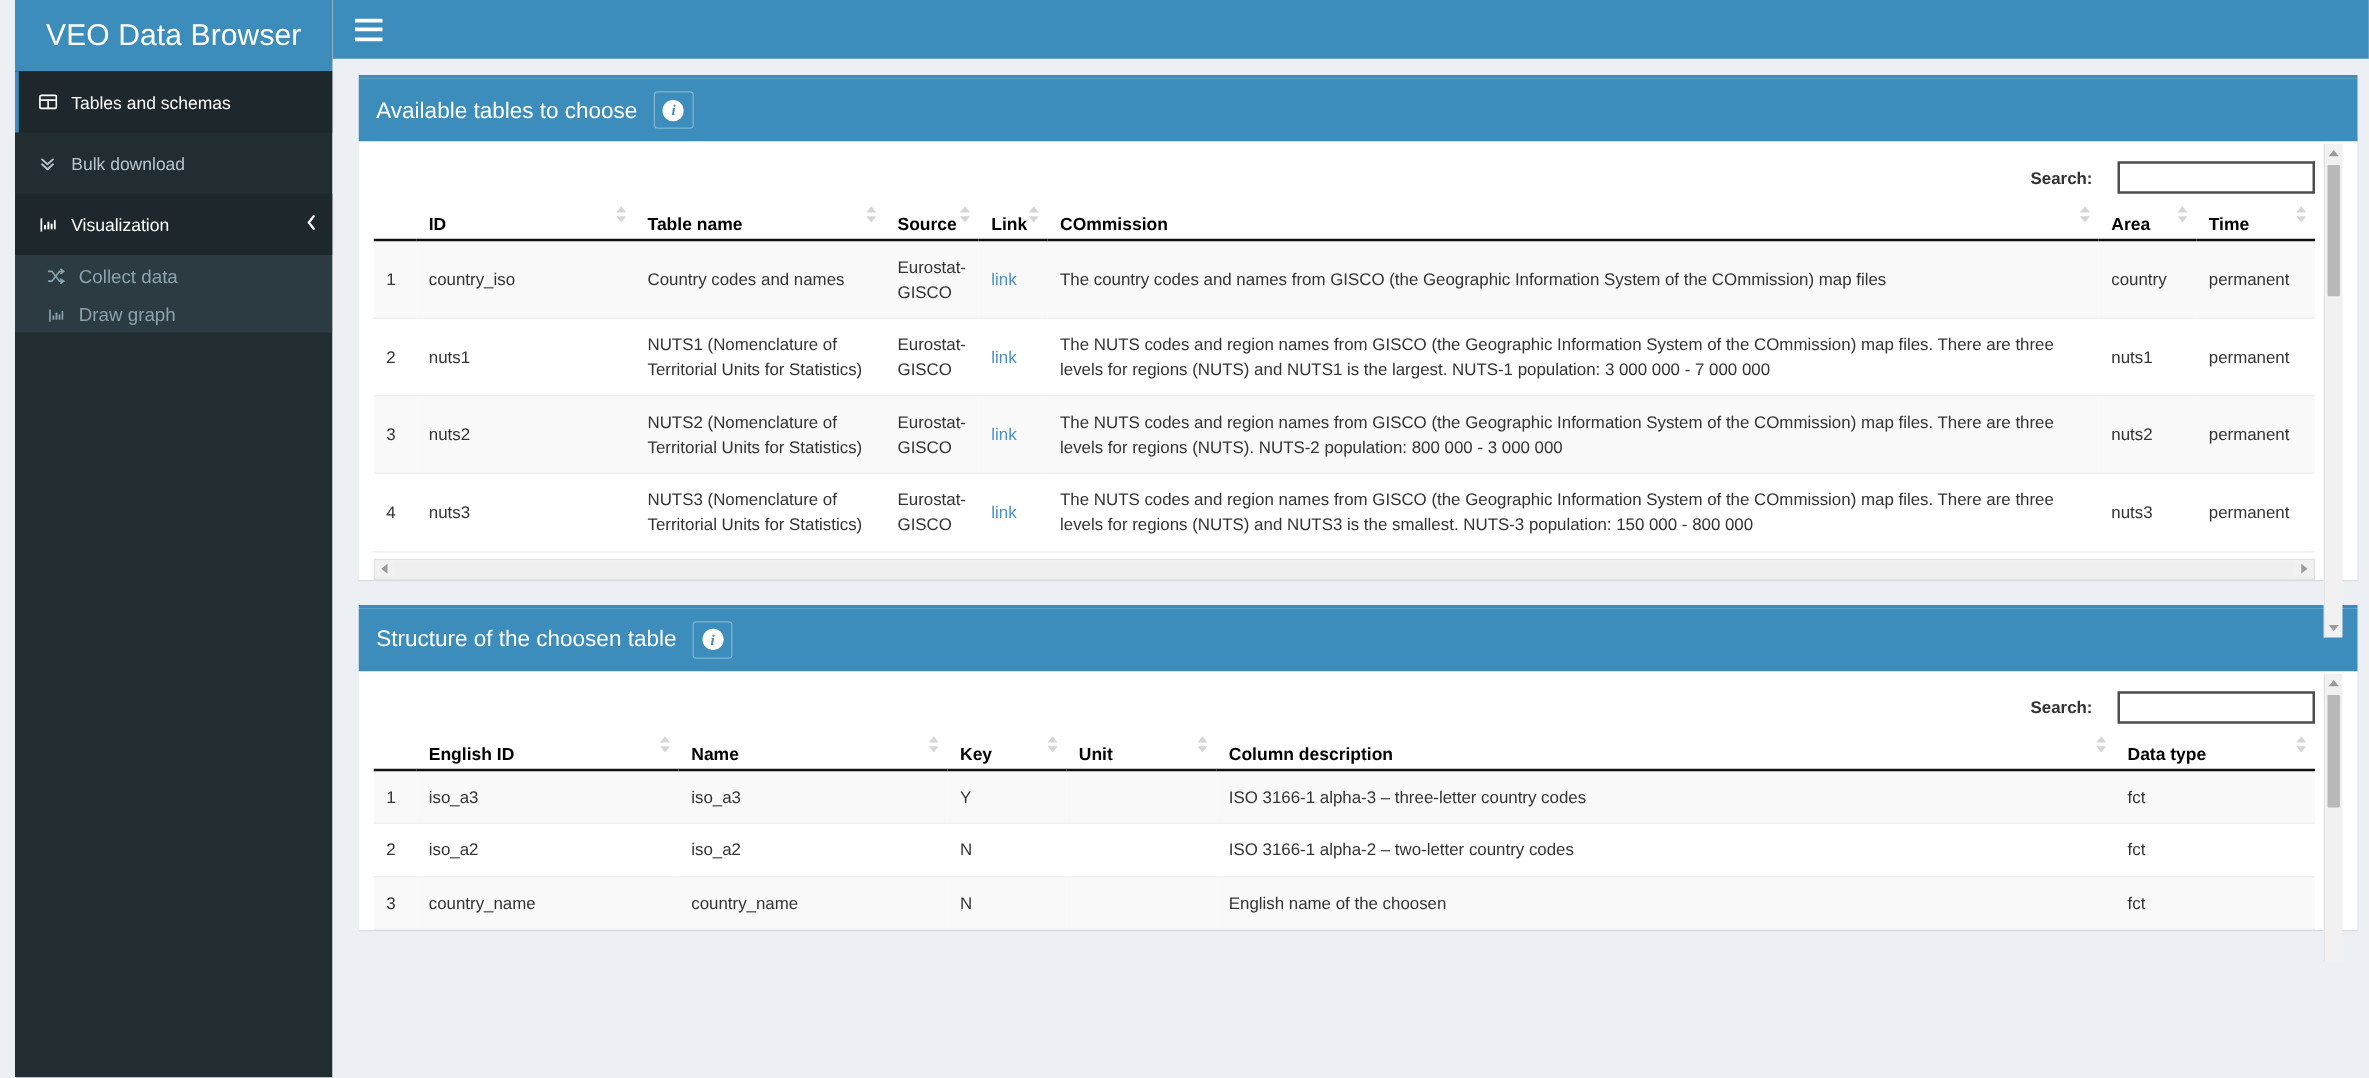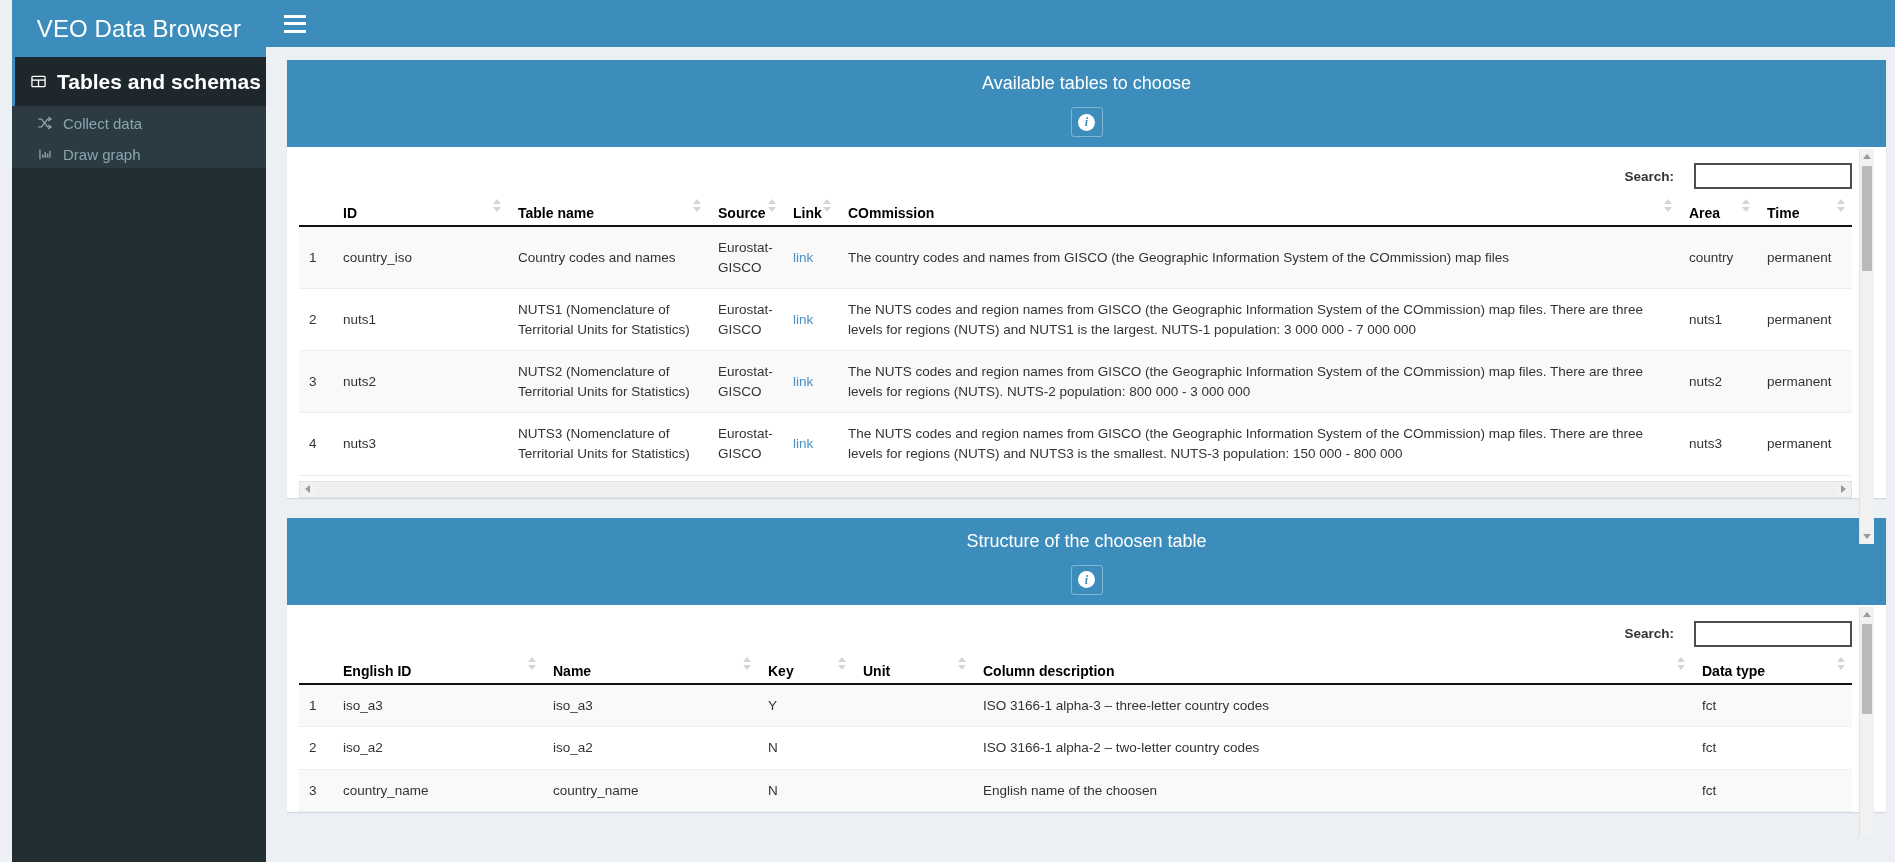--- a/index.html
+++ b/index.html
@@ -32,25 +32,24 @@
     font-size: 24px;
     font-weight: 400;
     letter-spacing: .1px;
   }
   .side-item {
     display: flex;
     align-items: center;
     height: 49px;
     padding: 0 12px 0 16px;
     color: #b8c7ce;
-    font-size: 21px;
+    font-size: 14px;
     border-left: 3px solid transparent;
     cursor: pointer;
     position: relative;
-    font-weight: bold;
   }
   .side-item.active-dark {
     background: #1e282c;
     color: #ffffff;
     border-left-color: #3c8dbc;
   }
   .side-item.open-parent { background: #1e282c; color: #ffffff; }
   .side-ico {
     width: 26px;
     min-width: 26px;
@@ -111,21 +110,20 @@
     border-radius: 0;
   }
   .box-header {
     background: #3c8dbc;
     color: #ffffff;
     padding: 10px 14px;
     display: flex;
     align-items: center;
     gap: 13px;
     min-height: 50px;
-    flex-direction: column;
   }
   .box-title { font-size: 18px; font-weight: 400; }
   .info-btn {
     width: 32px; height: 30px;
     border: 1px solid rgba(255,255,255,.35);
     border-radius: 3px;
     display: inline-flex; align-items: center; justify-content: center;
     cursor: pointer;
     background: transparent;
   }
@@ -261,21 +259,47 @@
         <span class="side-ico">
           <svg width="15" height="15" viewBox="0 0 16 16" fill="none" stroke="currentColor" stroke-width="1.4">
             <rect x="1" y="2.5" width="14" height="11" rx="1"></rect>
             <line x1="1" y1="6.5" x2="15" y2="6.5"></line>
             <line x1="8" y1="6.5" x2="8" y2="13.5"></line>
           </svg>
         </span>
         <span class="side-label">Tables and schemas</span>
       </div>
 
-
+      <div class="side-item">
+        <span class="side-ico">
+          <svg width="14" height="14" viewBox="0 0 16 16" fill="none" stroke="currentColor" stroke-width="1.7" stroke-linecap="round" stroke-linejoin="round">
+            <polyline points="3,4 8,8.5 13,4"></polyline>
+            <polyline points="3,8.5 8,13 13,8.5"></polyline>
+          </svg>
+        </span>
+        <span class="side-label">Bulk download</span>
+      </div>
+
+      <div class="side-item open-parent">
+        <span class="side-ico">
+          <svg width="15" height="14" viewBox="0 0 16 16" fill="currentColor">
+            <rect x="1" y="2" width="1.6" height="12"></rect>
+            <rect x="4.3" y="8" width="1.8" height="4"></rect>
+            <rect x="7.3" y="5" width="1.8" height="7"></rect>
+            <rect x="10.3" y="6.8" width="1.8" height="5.2"></rect>
+            <rect x="13.3" y="3.5" width="1.6" height="8.5"></rect>
+          </svg>
+        </span>
+        <span class="side-label">Visualization</span>
+        <span class="angle-left">
+          <svg width="10" height="14" viewBox="0 0 10 14" fill="none" stroke="currentColor" stroke-width="1.8" stroke-linecap="round" stroke-linejoin="round">
+            <polyline points="7,2 3,7 7,12"></polyline>
+          </svg>
+        </span>
+      </div>
 
       <div class="submenu">
         <div class="sub-item">
           <span class="sub-ico">
             <svg width="14" height="14" viewBox="0 0 16 16" fill="none" stroke="currentColor" stroke-width="1.5" stroke-linecap="round" stroke-linejoin="round">
               <path d="M1 3.5h3l7 9h4"></path>
               <path d="M1 12.5h3l7-9h4"></path>
               <polyline points="12.2,1.6 14.7,3.5 12.2,5.4"></polyline>
               <polyline points="12.2,10.6 14.7,12.5 12.2,14.4"></polyline>
             </svg>

